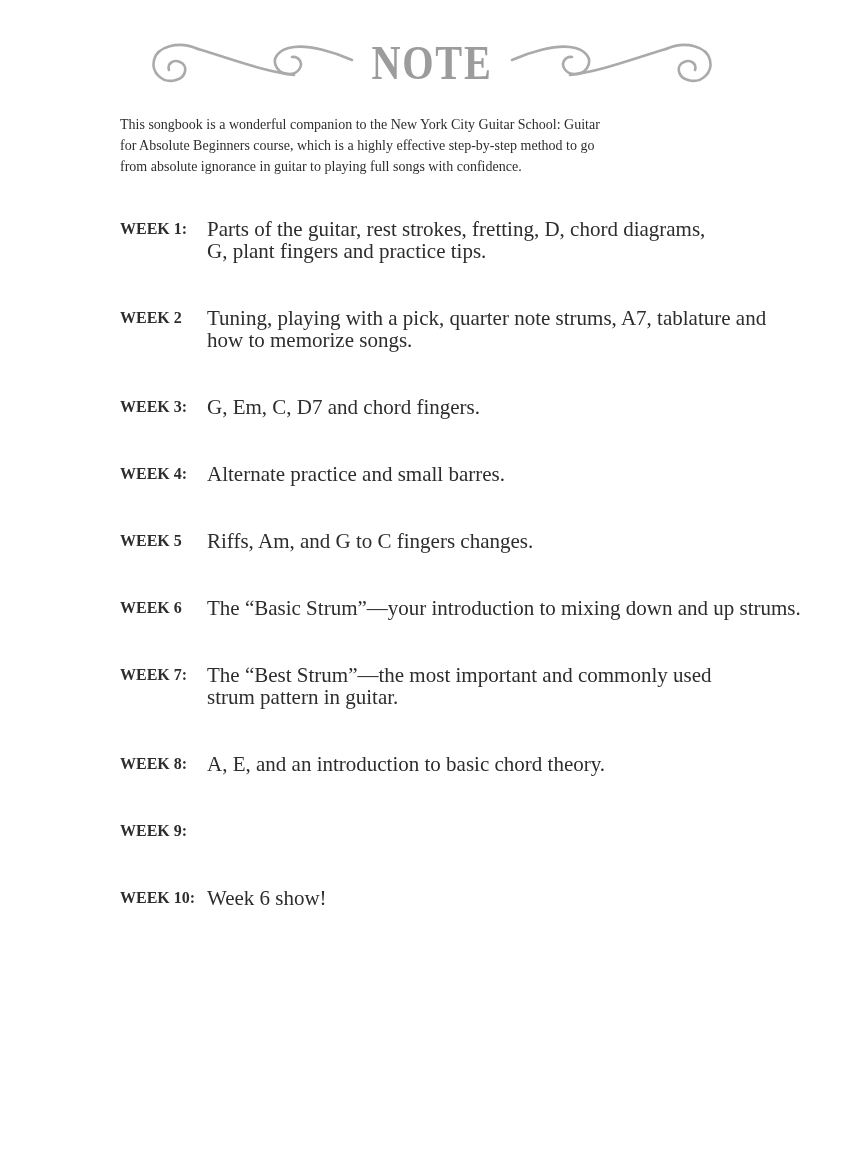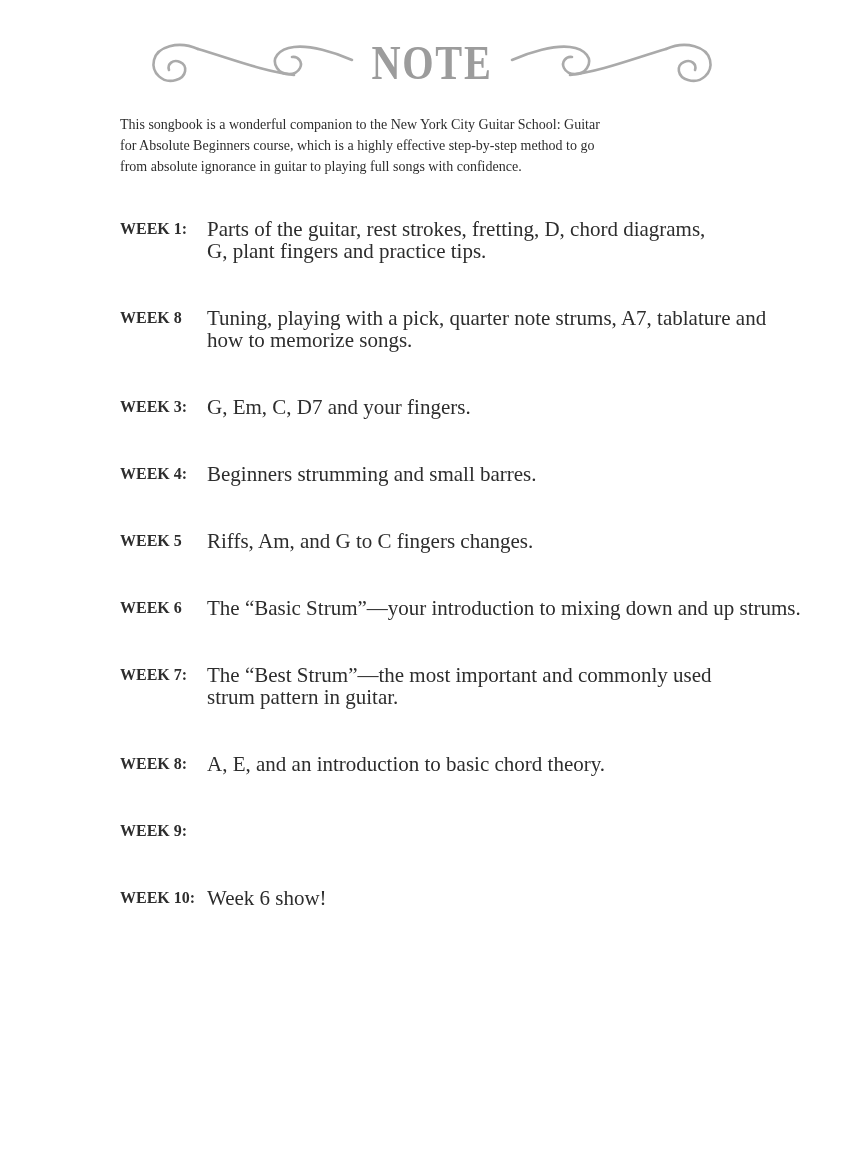--- a/index.html
+++ b/index.html
@@ -93,31 +93,31 @@
 for Absolute Beginners course, which is a highly effective step-by-step method to go
 from absolute ignorance in guitar to playing full songs with confidence.</p>
 
   <div class="weeks">
     <div class="week-row">
       <span class="week-label">WEEK 1:</span>
       <span class="week-desc">Parts of the guitar, rest strokes, fretting, D, chord diagrams,
 G, plant fingers and practice tips.</span>
     </div>
     <div class="week-row">
-      <span class="week-label">WEEK 8</span>
+      <span class="week-label">WEEK 2</span>
       <span class="week-desc">Tuning, playing with a pick, quarter note strums, A7, tablature and
 how to memorize songs.</span>
     </div>
     <div class="week-row">
       <span class="week-label">WEEK 3:</span>
-      <span class="week-desc">G, Em, C, D7 and your fingers.</span>
+      <span class="week-desc">G, Em, C, D7 and chord fingers.</span>
     </div>
     <div class="week-row">
       <span class="week-label">WEEK 4:</span>
-      <span class="week-desc">Beginners strumming and small barres.</span>
+      <span class="week-desc">Alternate practice and small barres.</span>
     </div>
     <div class="week-row">
       <span class="week-label">WEEK 5</span>
       <span class="week-desc">Riffs, Am, and G to C fingers changes.</span>
     </div>
     <div class="week-row">
       <span class="week-label">WEEK 6</span>
       <span class="week-desc">The “Basic Strum”—your introduction to mixing down and up strums.</span>
     </div>
     <div class="week-row">

